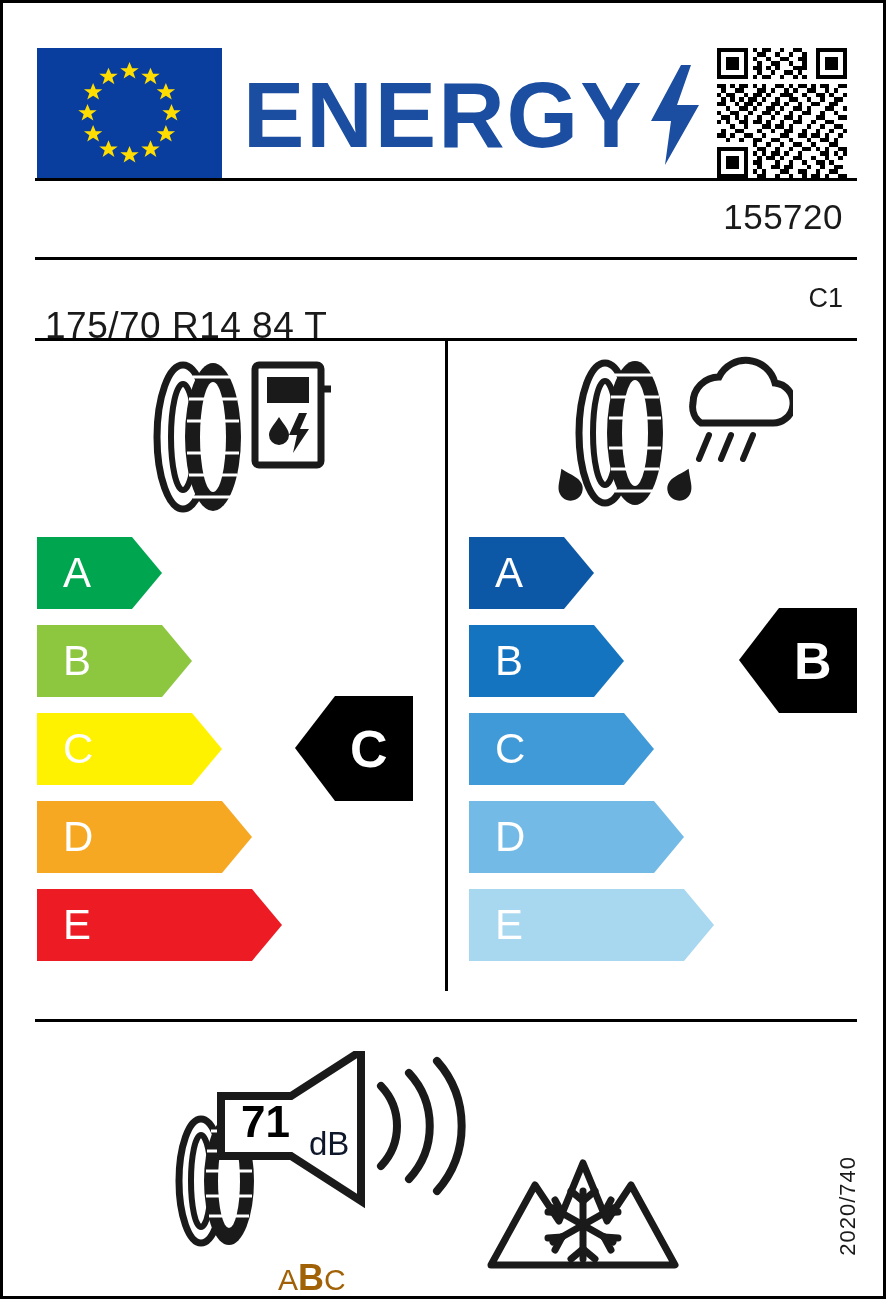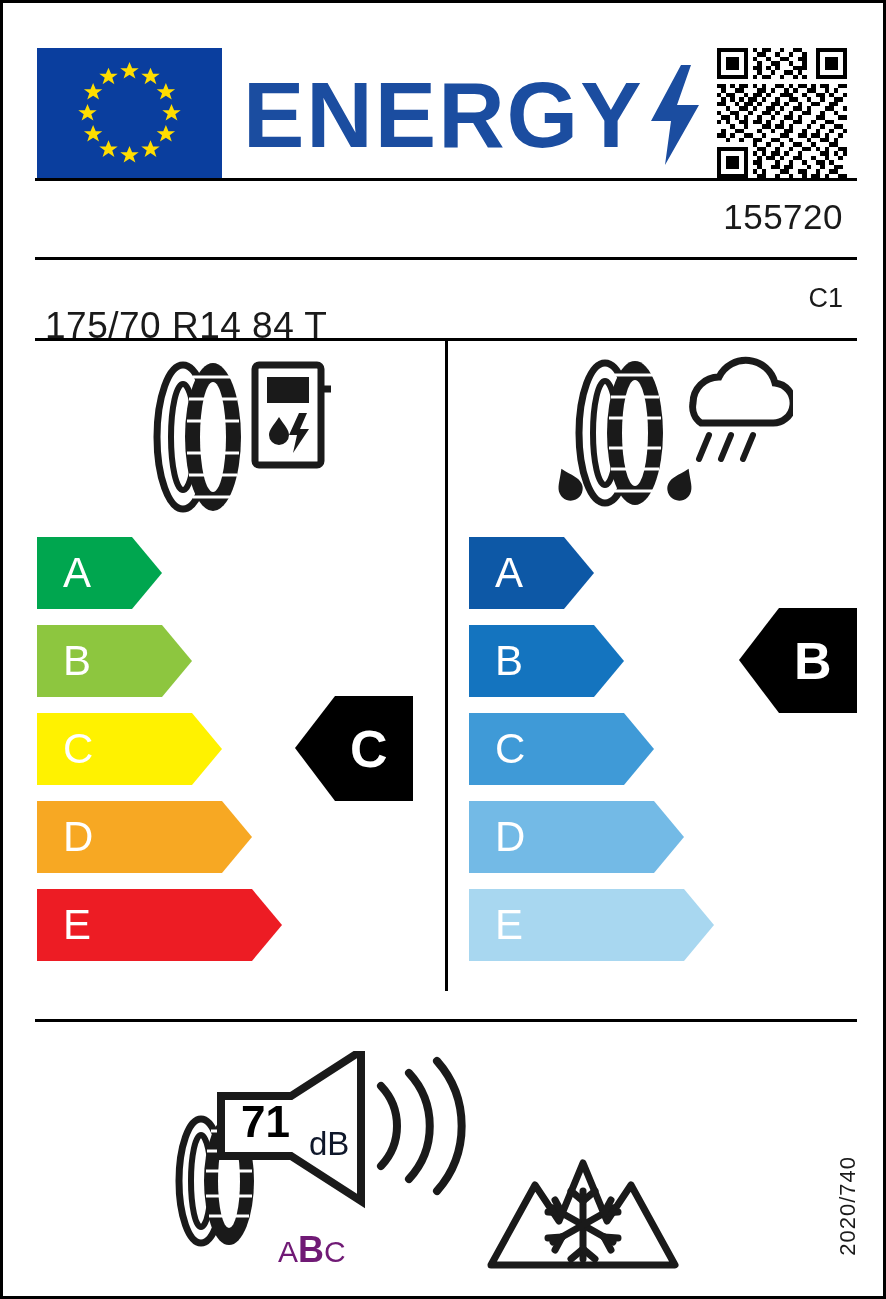--- a/index.html
+++ b/index.html
@@ -153,21 +153,22 @@
     color: #000;
   }
   .noise-unit {
     position: absolute;
     font-size: 33px;
     color: #0f172a;
   }
   .noise-classes {
     position: absolute;
     font-size: 30px;
-    color: #701a75;
+    color: #a16207;
+    margin-top: 28px;
   }
   .noise-classes b {
     font-size: 36px;
   }
   .vertical-date {
     position: absolute;
     right: 22px;
     bottom: 40px;
     font-size: 22px;
     letter-spacing: 1px;

